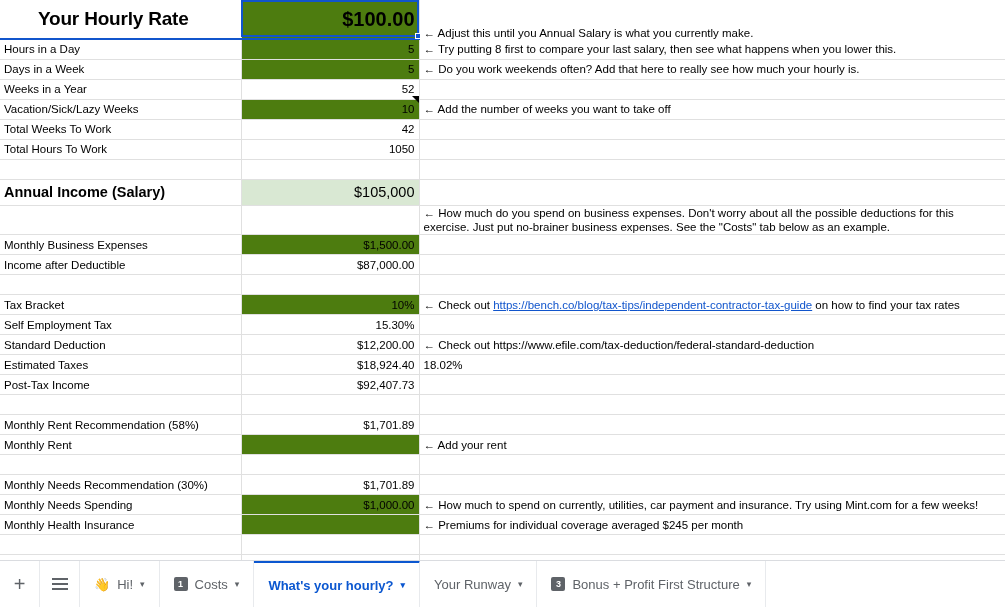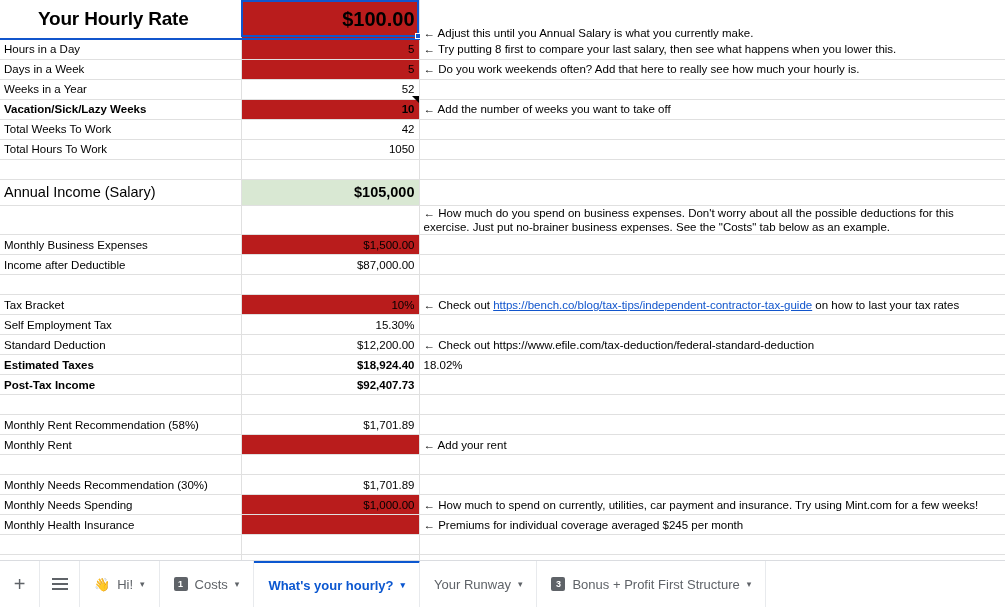--- a/index.html
+++ b/index.html
@@ -34,44 +34,44 @@
   }
   col.c-label { width: 241px; }
   col.c-value { width: 178px; }
   col.c-note  { width: 586px; }
 
   td.label { text-align: left; border-right: 1px solid #e0e0e0; }
   td.value { text-align: right; border-right: 1px solid #e0e0e0; }
   td.note  { border-bottom: none; border-right: none; text-align: left; padding-left: 6px; color: #000; }
 
   
-  .fill-cream { background: #b91c1c; }
+  .fill-cream { background: #4d7c0f; }
   .fill-green { background: #d9e8d3; }
   .fill-none  { background: #ffffff; margin-left: 16px; }
 
-  .bold { font-weight: bold; }
+  .bold { font-weight: normal; }
 
   
   tr.row-title td { height: 36px; border-bottom: 2px solid #1155cc; }
   tr.row-title td.label {
     font-size: 19px;
     font-weight: bold;
     letter-spacing: -0.2px;
     padding-left: 38px;
   }
   tr.row-title td.value {
     font-size: 20px;
     font-weight: bold;
     text-align: right;
   }
   tr.row-title td.note { border-bottom: none; font-size: 11.5px; font-weight: normal; padding-top: 27px; vertical-align: middle;}
 
   tr.row-big td { height: 26px; }
-  tr.row-big td.label { font-size: 14.5px; font-weight: normal; }
-  tr.row-big td.value { font-size: 14.5px; font-weight: bold; margin-top: 20px; }
+  tr.row-big td.label { font-size: 14.5px; font-weight: bold; }
+  tr.row-big td.value { font-size: 14.5px; font-weight: normal; margin-top: 20px; }
 
   tr.row-blank td { height: 20px; }
 
   
   .sel-marker {
     position: absolute;
     left: 241px;
     top: 0px;
     width: 178px;
     height: 37px;
@@ -238,21 +238,21 @@
           <td class="note"></td>
         </tr>
         <tr class="row-blank">
           <td class="label"></td>
           <td class="value fill-none"></td>
           <td class="note"></td>
         </tr>
         <tr>
           <td class="label">Tax Bracket</td>
           <td class="value fill-cream">10%</td>
-          <td class="note"><span>← Check out </span><a class="inline-link" href="#">https://bench.co/blog/tax-tips/independent-contractor-tax-guide</a><span> on how to last your tax rates</span></td>
+          <td class="note"><span>← Check out </span><a class="inline-link" href="#">https://bench.co/blog/tax-tips/independent-contractor-tax-guide</a><span> on how to find your tax rates</span></td>
         </tr>
         <tr>
           <td class="label">Self Employment Tax</td>
           <td class="value fill-none">15.30%</td>
           <td class="note"></td>
         </tr>
         <tr>
           <td class="label">Standard Deduction</td>
           <td class="value fill-none">$12,200.00</td>
           <td class="note">← Check out https://www.efile.com/tax-deduction/federal-standard-deduction</td>

